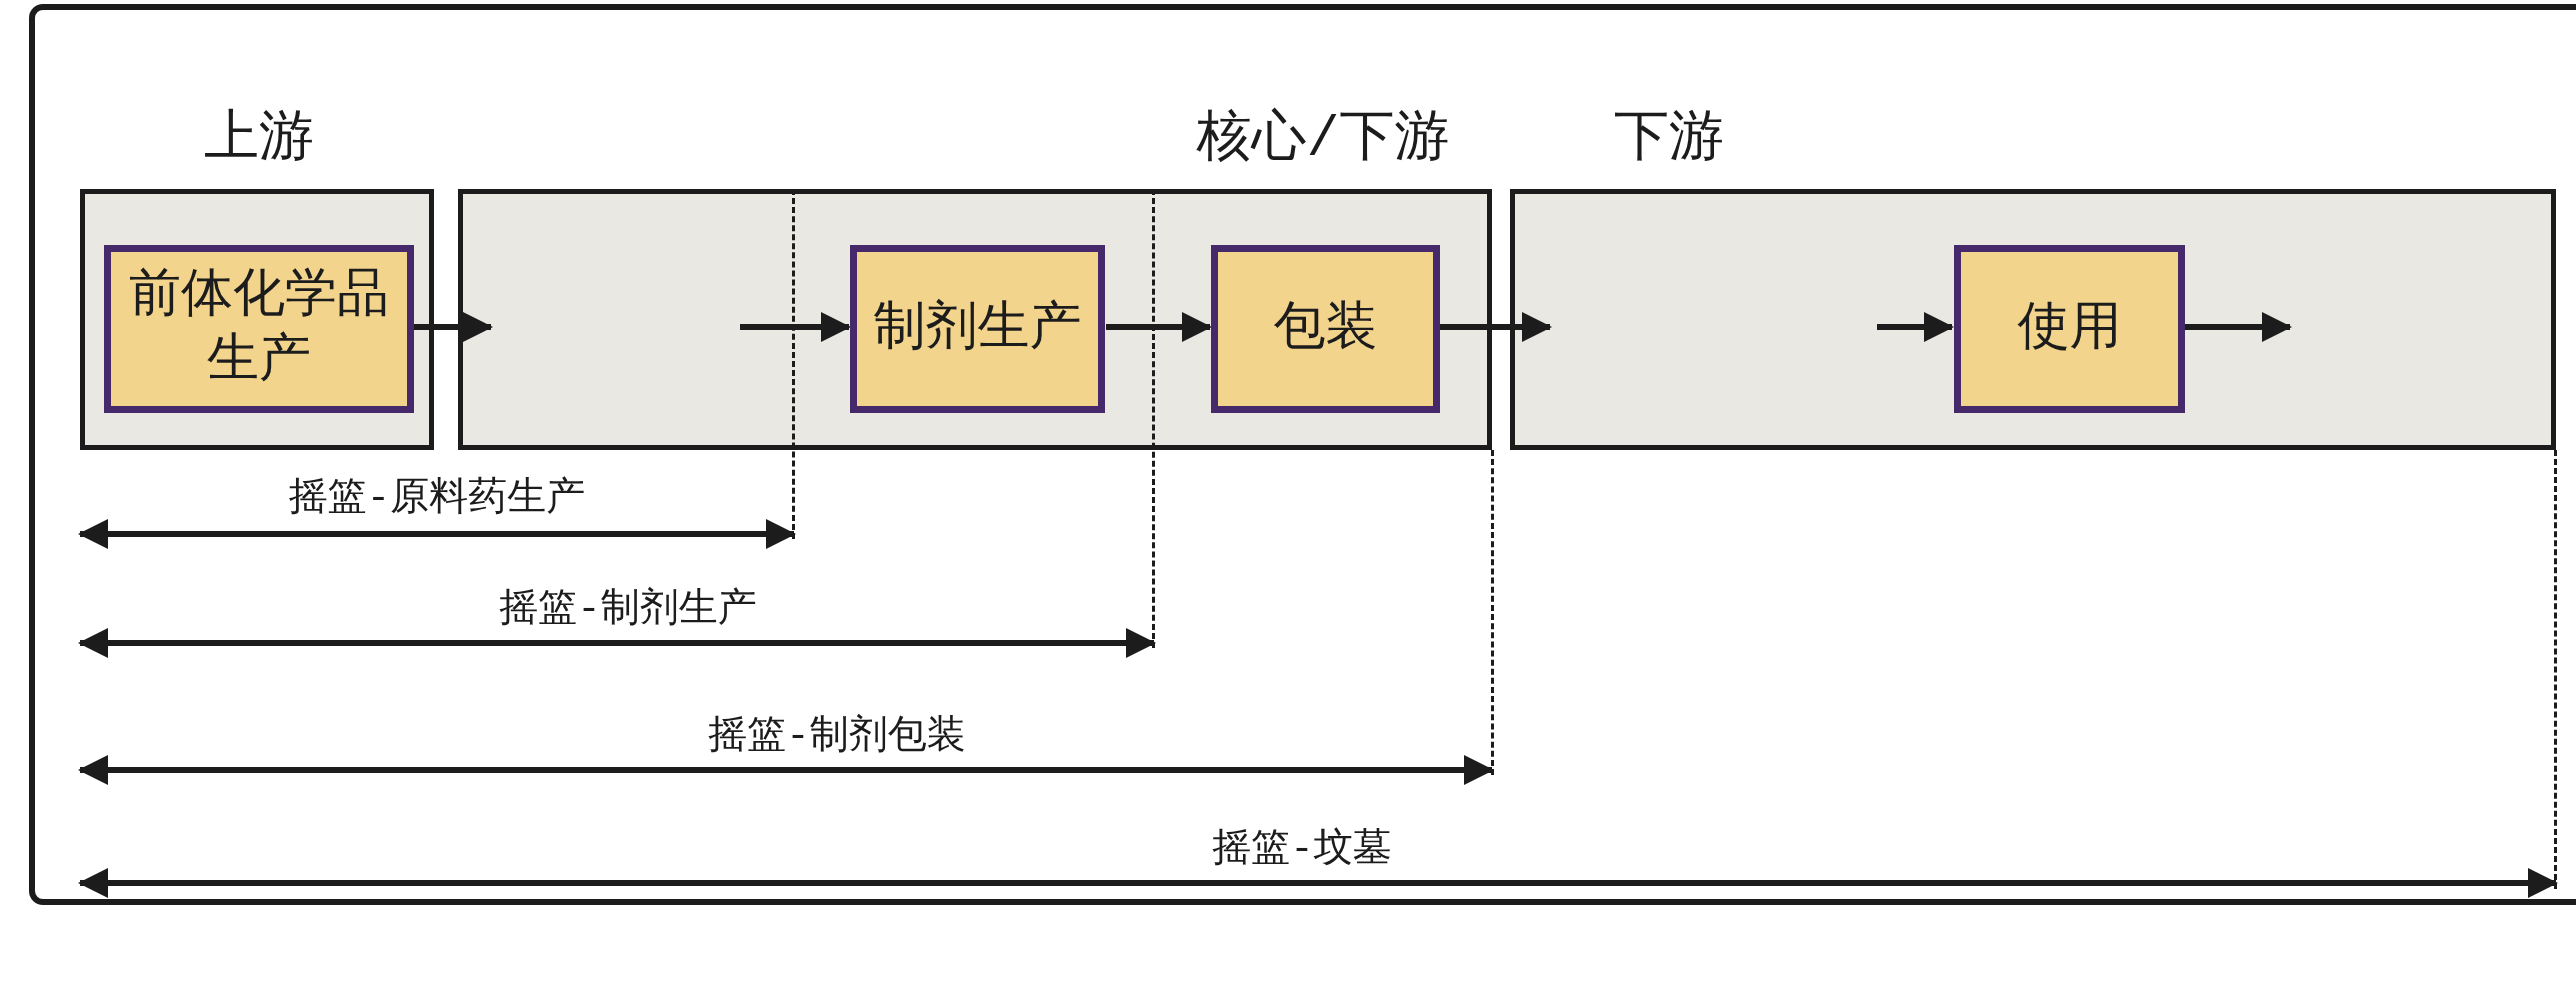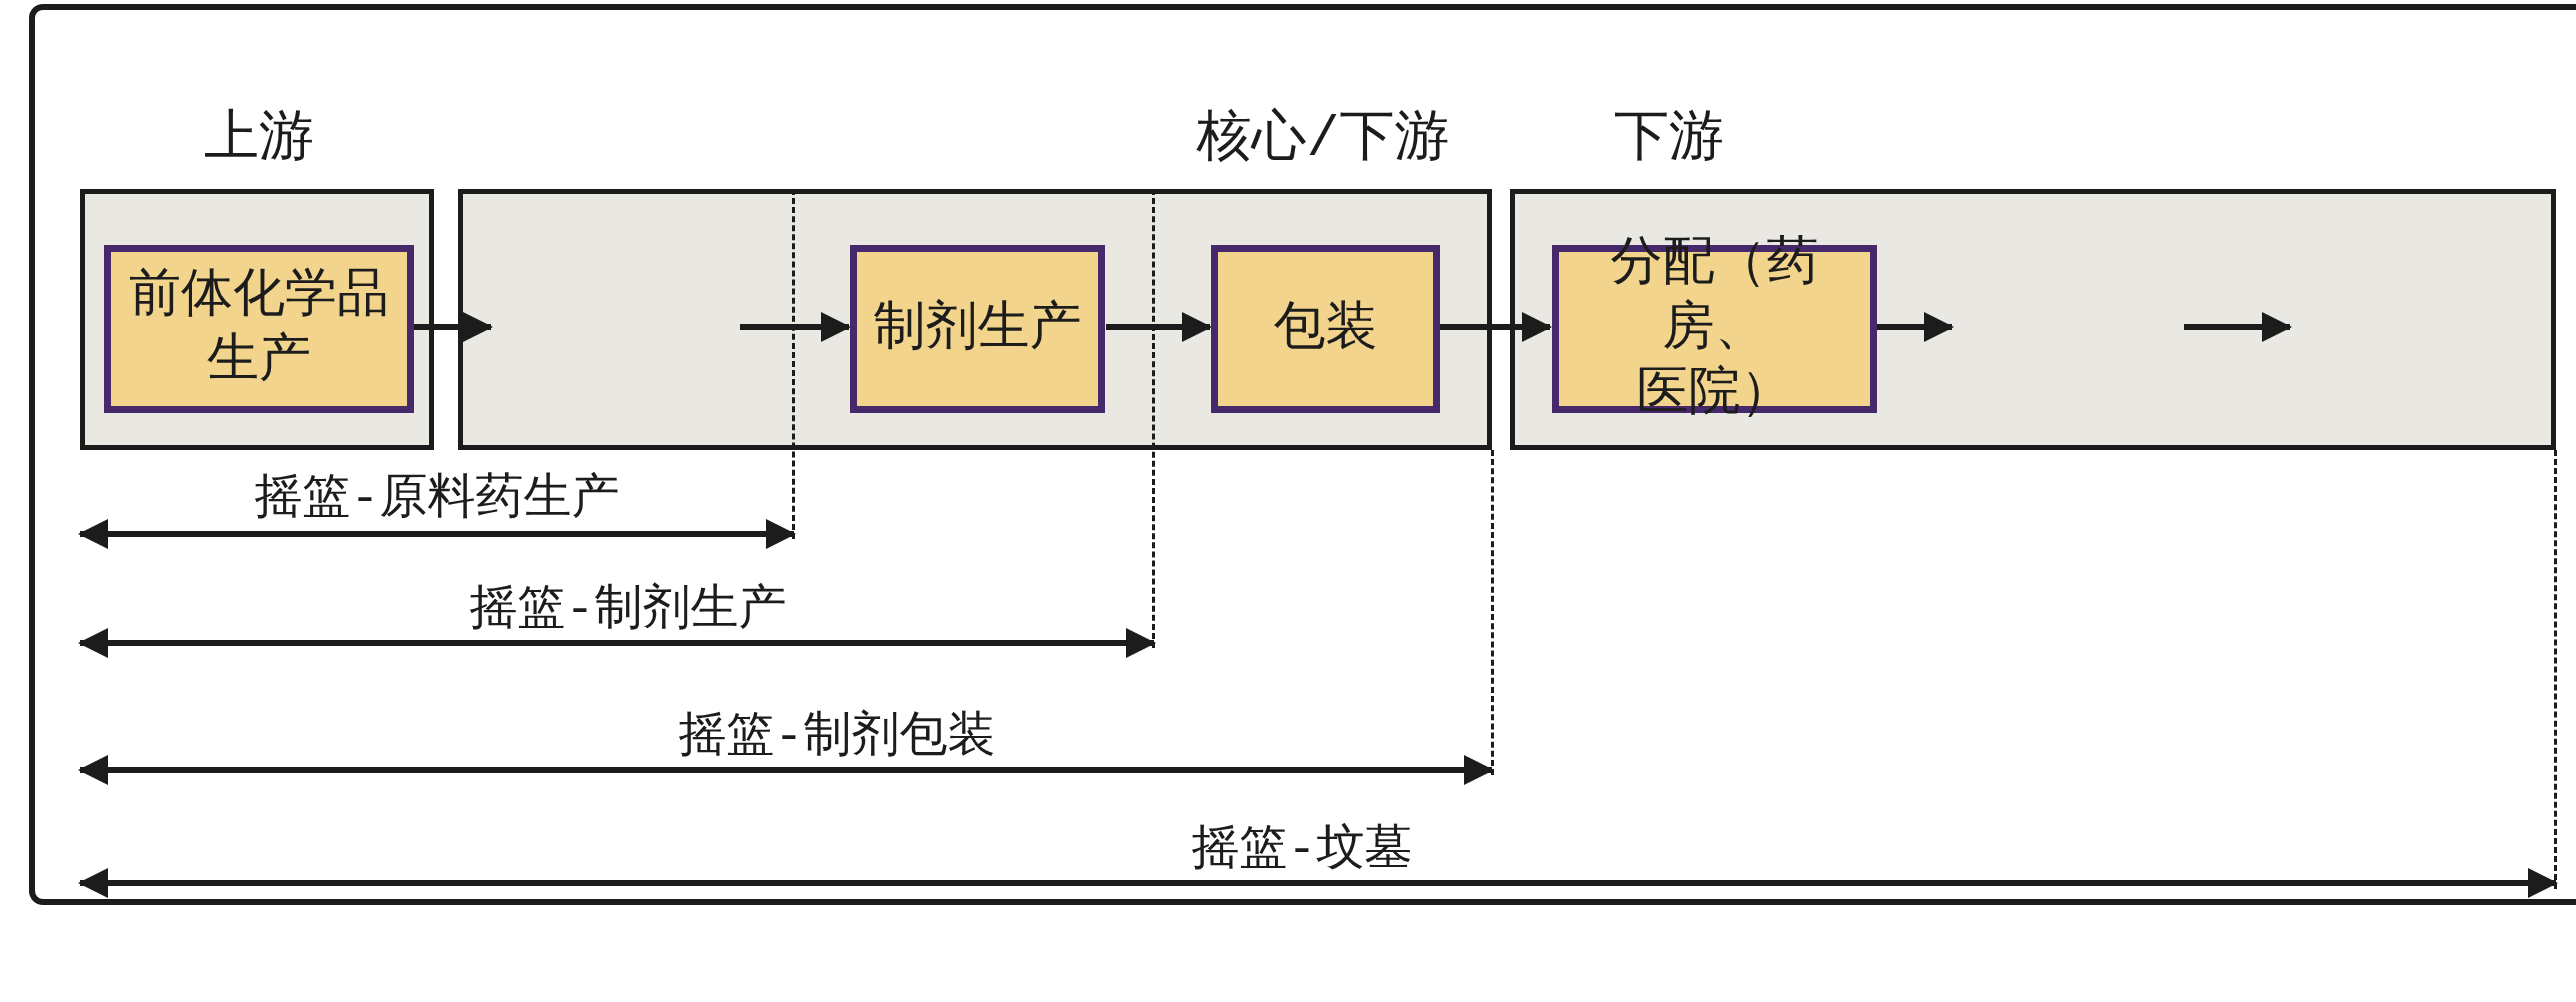--- a/index.html
+++ b/index.html
@@ -67,21 +67,21 @@
     border-right:30px solid var(--line);
   }
   .span-arrow::after{
     content:"";position:absolute;right:-1.7px;top:0;
     border-top:15.7px solid transparent;border-bottom:15.7px solid transparent;
     border-left:30px solid var(--line);
   }
   .span-label{
     position:absolute;
     transform:translate(-50%,-50%);
-    font-size:48px;white-space:nowrap;font-weight:500;text-align:right;
+    font-size:39px;white-space:nowrap;font-weight:500;text-align:right;
   }
 </style>
 </head>
 <body>
 
 <div class="canvas">
   <div class="frame"></div>
 
   <div class="top-label" style="left:234px">上游</div>
   <div class="top-label" style="left:1298px">核心/下游</div>
@@ -100,22 +100,21 @@
   <div class="flow-arrow" style="left:715px;width:109px"></div>
   <div class="flow-arrow" style="left:1081px;width:104px"></div>
   <div class="flow-arrow" style="left:1415px;width:110px"></div>
   <div class="flow-arrow" style="left:1852px;width:75px"></div>
   <div class="flow-arrow" style="left:2159px;width:106px"></div>
 
   <div class="process-box" style="left:79px;width:310px">前体化学品
 生产</div>
   <div class="process-box" style="left:825px;width:255px">制剂生产</div>
   <div class="process-box" style="left:1186px;width:229px">包装</div>
-  <div class="process-box" style="left:1527px;width:325px">分配（药房、
-医院）</div>
+  <div class="process-box" style="left:1929px;width:231px">使用</div>
 
   <div class="span-arrow" style="left:55px;top:519px;width:714px"></div>
   <div class="span-arrow" style="left:55px;top:628px;width:1074px"></div>
   <div class="span-arrow" style="left:55px;top:755px;width:1412px"></div>
   <div class="span-arrow" style="left:55px;top:868px;width:2476px"></div>
 
   <div class="span-label" style="left:412px;top:496px">摇篮-原料药生产</div>
   <div class="span-label" style="left:603px;top:607px">摇篮-制剂生产</div>
   <div class="span-label" style="left:1277px;top:847px">摇篮-坟墓</div>
   <div class="span-label" style="left:812px;top:734px">摇篮-制剂包装</div>

